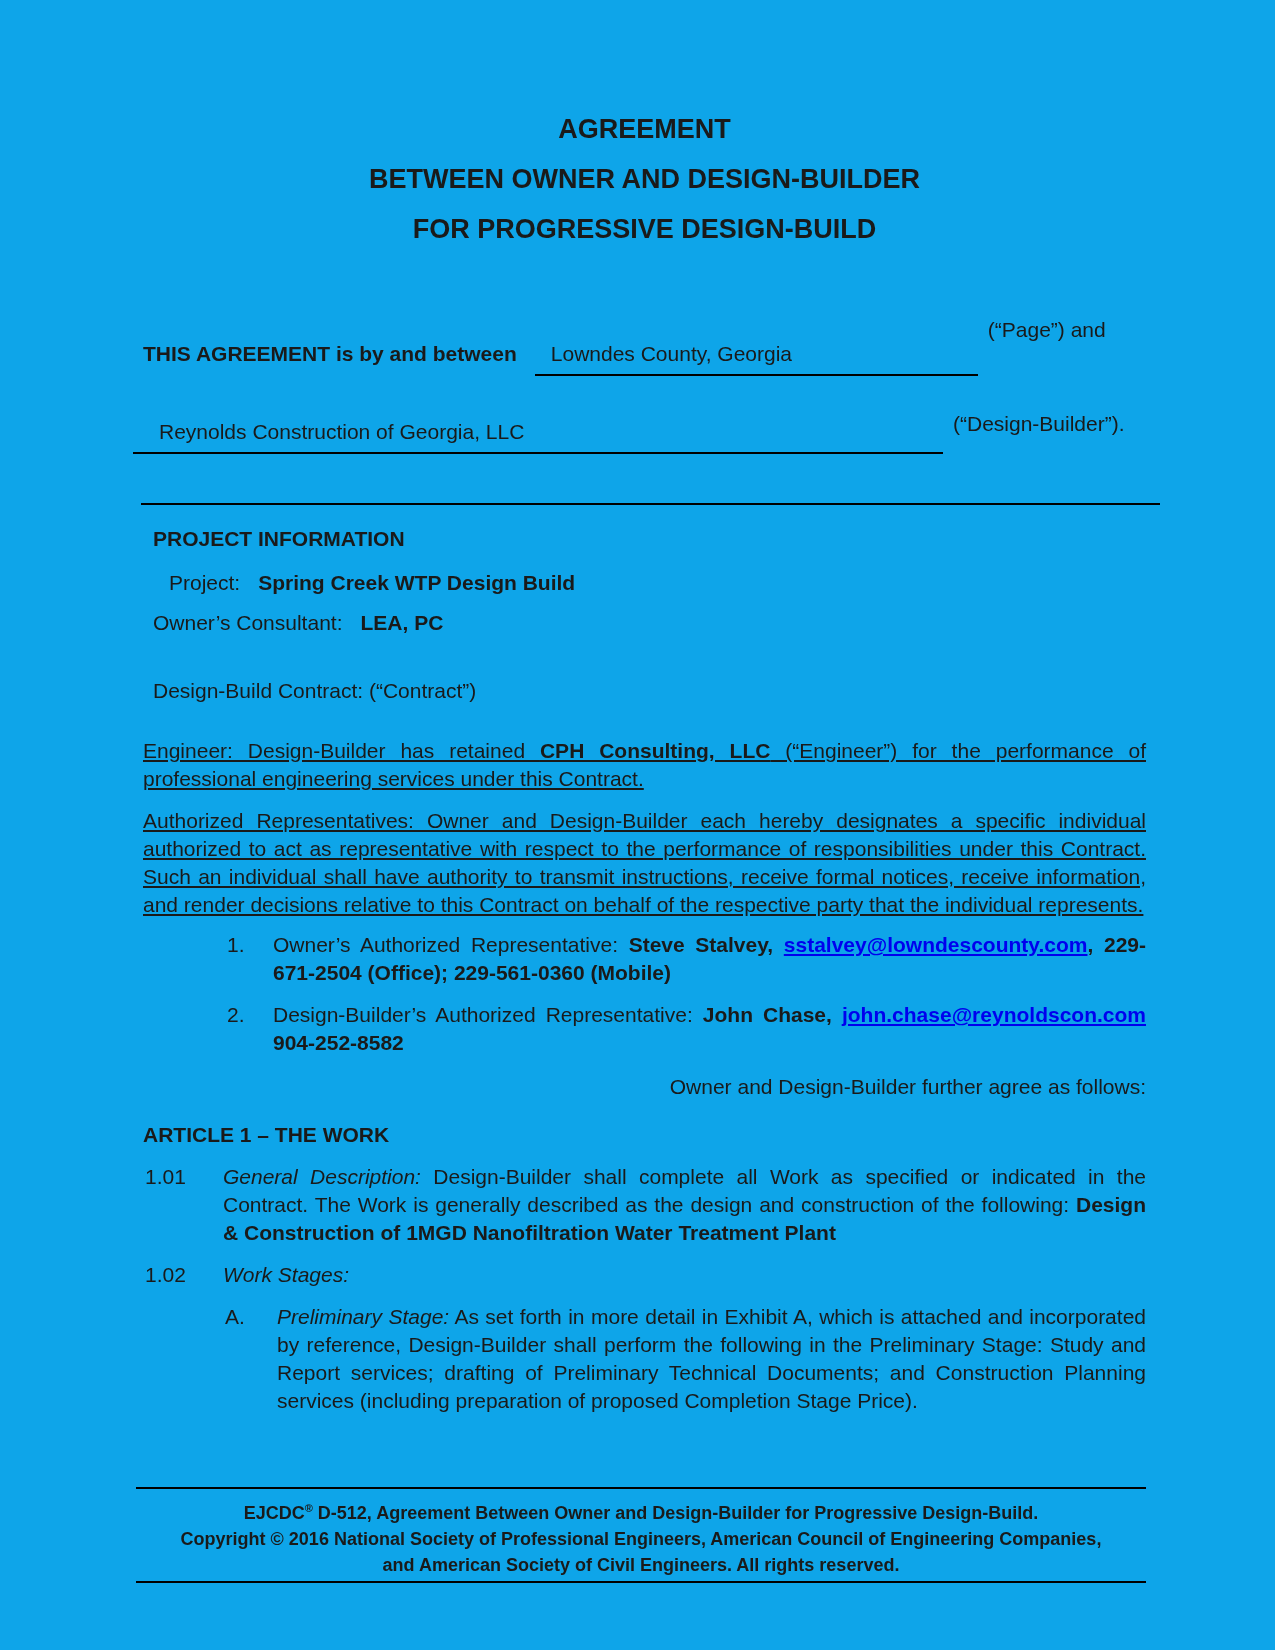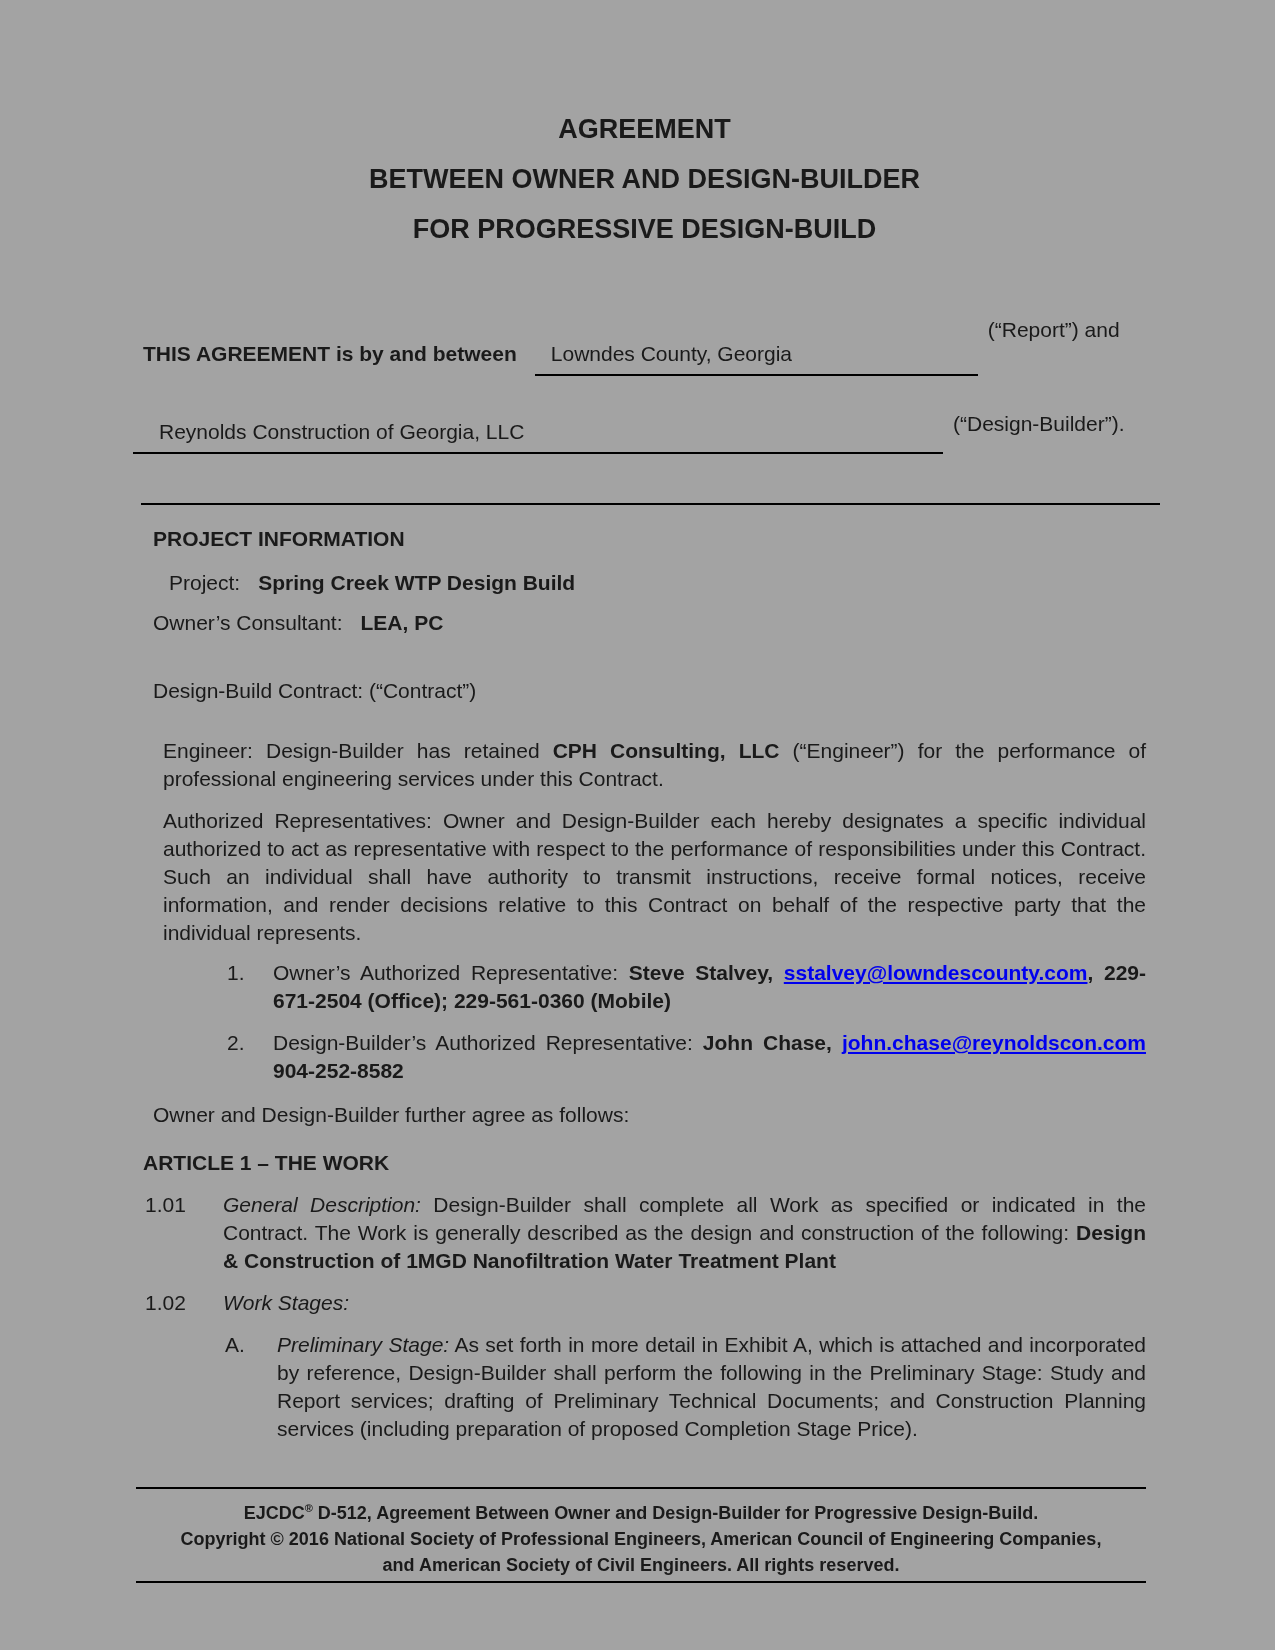--- a/index.html
+++ b/index.html
@@ -7,21 +7,21 @@
     width:1275px;height:1650px;
     font-family:"Liberation Sans", sans-serif;
     color:#1a1a1a;
     overflow:hidden;
   }
   .page{
     position:relative;
     width:1275px;height:1650px;
     box-sizing:border-box;
     padding:112px 129px 0 143px;
-    background:#a3a3a3;
+    background:#0ea5e9;
   }
   
   .title{ text-align:center; font-weight:bold; font-size:27px; line-height:34px;}
   .t-line{ display:block; margin-bottom:16px;}
   
   .p-row{ display:flex; align-items:flex-end; font-size:21px; line-height:28px;}
   .row-owner{ margin-top:70px;}
   .row-db{ margin-top:34px; margin-left:-10px;}
   .blank-label{ white-space:nowrap; padding-bottom:8px;font-weight:bold;}
   .blank-field{
@@ -39,30 +39,30 @@
   .mid-rule{ border:none; border-top:2px solid #000; margin:49px -14px 0 -2px; height:0;}
   
   .b{ font-weight:bold;}
   .i{ font-style:italic;}
   .body-line{ font-size:21px; line-height:28px; margin-left:10px;}
   .pi-heading{ font-size:21px; line-height:28px; font-weight:bold; margin-top:20px; margin-left:10px;}
   .project-line{ margin-top:16px;margin-left:26px;}
   .val-gap{ margin-left:18px;}
   .contract-line{ margin-top:40px;}
   .consultant-line{ margin-top:12px;}
-  .para{ font-size:21px; line-height:28px; text-align:justify; margin-left:20px;}
+  .para{ font-size:21px; line-height:28px; text-align:justify; margin-left:0;text-decoration:underline;}
   .engineer-para{ margin-top:32px;}
   .auth-para{ margin-top:14px;}
   
   .li{ display:flex; font-size:21px; line-height:28px; margin-top:12px;}
   .li .num{ flex:0 0 46px; margin-left:84px;}
   .li .li-body{ flex:1; text-align:justify;}
   .li + .li{ margin-top:14px;}
   a.email{ color:#0000EE; font-weight:bold; text-decoration:underline; cursor:pointer;}
-  .agree-line{ margin-top:16px;}
+  .agree-line{ margin-top:16px;text-align:right;}
   
   .article-heading{ font-size:21px; line-height:28px; font-weight:bold; margin-top:20px;}
   .sec{ display:flex; font-size:21px; line-height:28px; margin-top:14px;}
   .sec .sec-num{ flex:0 0 78px; margin-left:2px;}
   .sec .sec-body{ flex:1; text-align:justify;}
   .sub{ display:flex; font-size:21px; line-height:28px; margin-top:14px;}
   .sub .sub-letter{ flex:0 0 52px; margin-left:82px;}
   .sub .sub-body{ flex:1; text-align:justify;}
   
   .footer{
@@ -83,21 +83,21 @@
 
   <div class="title">
     <span class="t-line">AGREEMENT</span>
     <span class="t-line">BETWEEN OWNER AND DESIGN-BUILDER</span>
     <span class="t-line">FOR PROGRESSIVE DESIGN-BUILD</span>
   </div>
 
   <div class="p-row row-owner">
     <span class="blank-label">THIS AGREEMENT is by and between</span>
     <span class="blank-field field-owner">Lowndes County, Georgia</span>
-    <span class="blank-tag tag-owner">(“Report”) and</span>
+    <span class="blank-tag tag-owner">(“Page”) and</span>
   </div>
 
   <div class="p-row row-db">
     <span class="blank-field field-db">Reynolds Construction of Georgia, LLC</span>
     <span class="blank-tag tag-db">(“Design-Builder”).</span>
   </div>
 
   <div class="mid-rule"></div>
 
   <div class="pi-heading">PROJECT INFORMATION</div>

